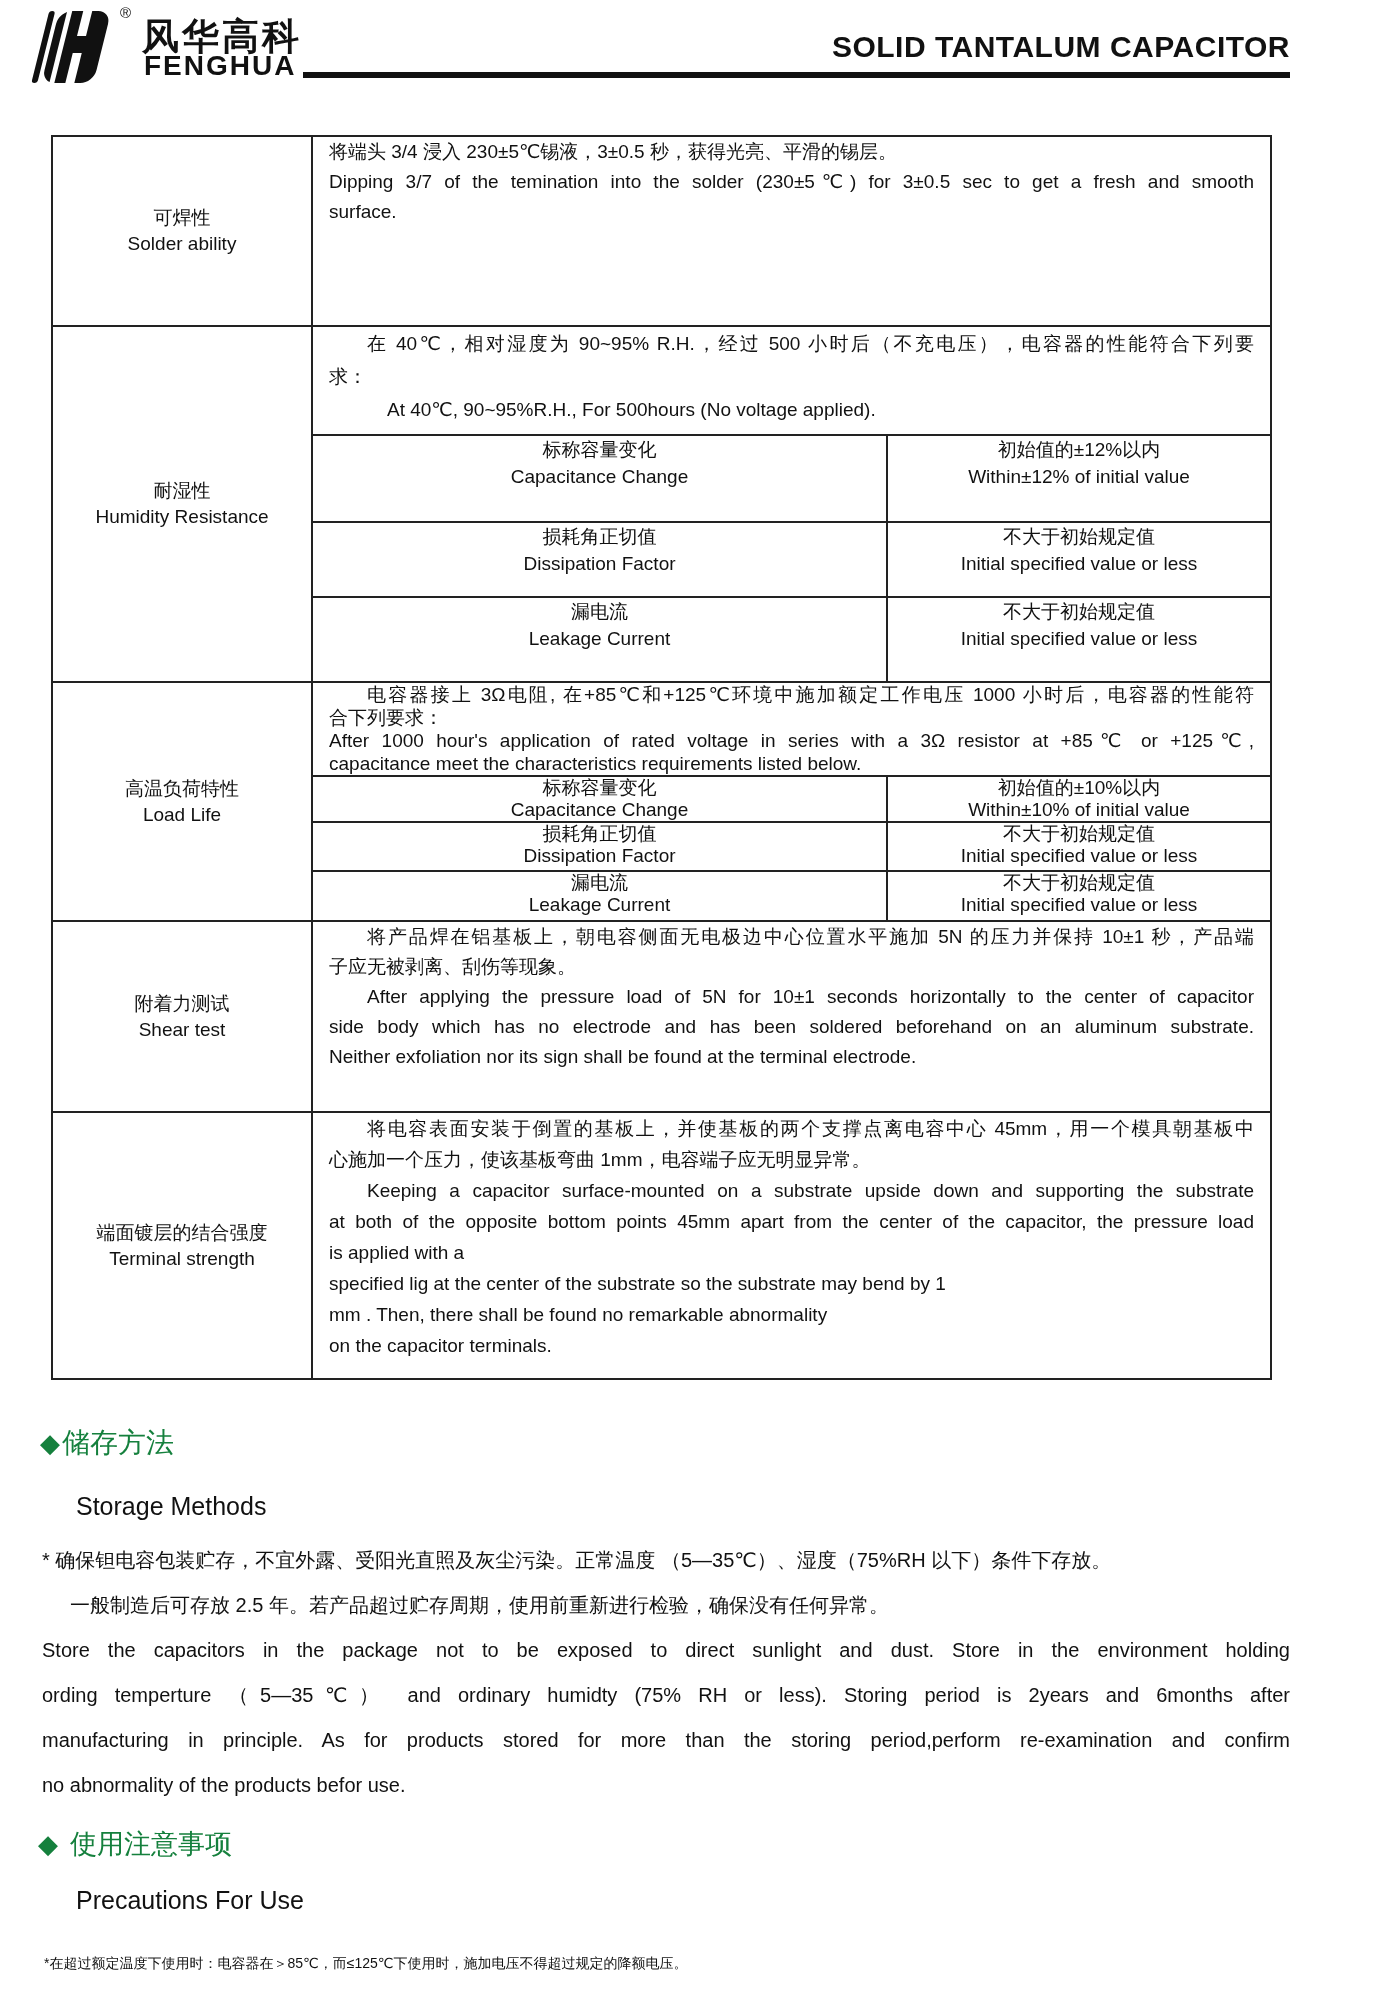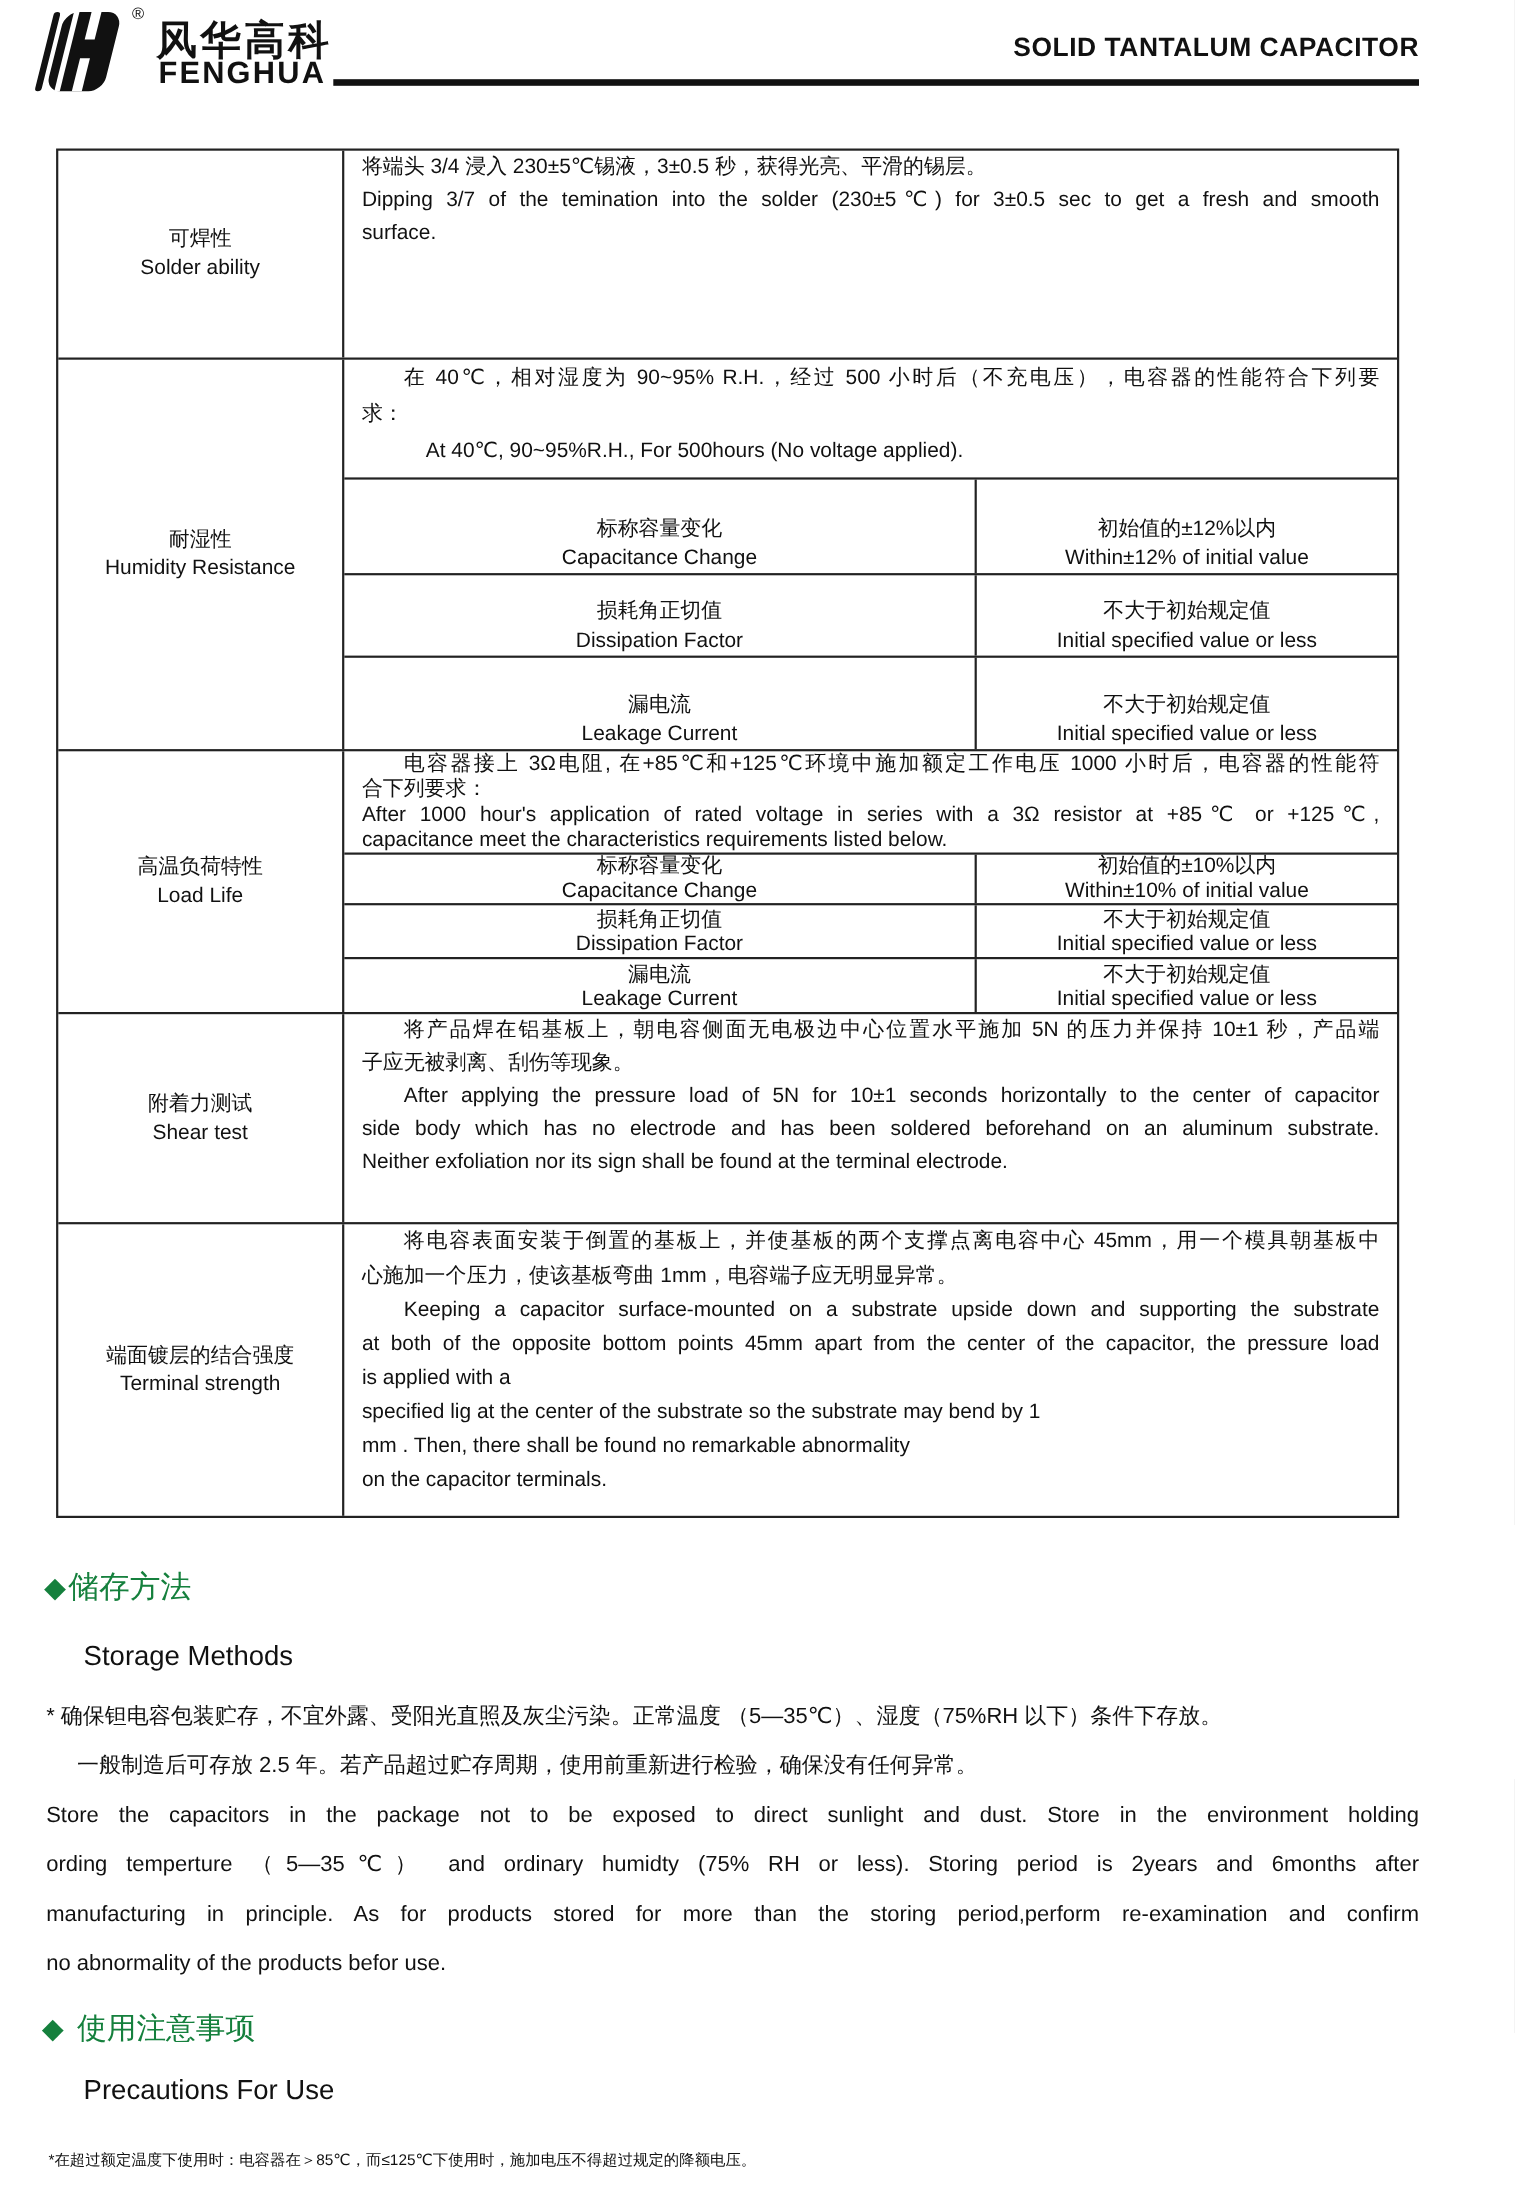--- a/index.html
+++ b/index.html
@@ -4,21 +4,21 @@
 <style>
   html,body{margin:0;padding:0;background:#e8e8e8;}
   .page{position:relative;width:1377px;height:2001px;background:#ffffff;
         font-family:"Liberation Sans","DejaVu Sans",sans-serif;color:#111;overflow:hidden;}
 
   
   .logo-mark{position:absolute;left:28px;top:8px;}
   .reg-mark{position:absolute;left:120px;top:4px;font-size:15px;color:#111;}
   .brand-cn{position:absolute;left:142px;top:12px;font-size:37px;font-weight:700;letter-spacing:3px;}
   .brand-en{position:absolute;left:144px;top:50px;font-size:28px;font-weight:700;letter-spacing:2px;}
-  .page-title{position:absolute;right:87px;top:30px;font-size:24px;font-weight:700;letter-spacing:.5px;}
+  .page-title{position:absolute;right:87px;top:30px;font-size:30px;font-weight:700;letter-spacing:.5px;}
   .header-rule{position:absolute;left:303px;top:72px;width:987px;height:6px;background:#111;}
 
   
   .spec-table{position:absolute;left:51px;top:135px;width:1221px;border:2px solid #222;
               box-sizing:border-box;font-size:19px;}
   .t-row{display:flex;box-sizing:border-box;}
   .t-row + .t-row{border-top:2px solid #222;}
   .t-label{flex:0 0 260px;border-right:2px solid #222;display:flex;flex-direction:column;
            justify-content:center;align-items:center;text-align:center;line-height:26px;
            box-sizing:border-box;padding:0 8px;}
@@ -30,21 +30,21 @@
   .fill{flex:1}
   .lh30 .ln{line-height:30px}
   .lh33 .ln{line-height:33px}
   .lh23 .ln{line-height:23px}
   .lh31 .ln{line-height:31px}
   .ind2{text-indent:38px}
   .ind3{text-indent:58px}
   .jl{text-align:justify;text-align-last:justify;}
 
   .sub-row{display:flex;border-top:2px solid #222;box-sizing:border-box;flex:0 0 auto;}
-  .sub-cell{display:flex;flex-direction:column;justify-content:flex-end;text-align:center;
+  .sub-cell{display:flex;flex-direction:column;justify-content:flex-start;text-align:center;
             box-sizing:border-box;}
   .sub-item{width:575px;border-right:2px solid #222;}
   .sub-spec{flex:1;}
   .r2sub .sub-cell{line-height:27px}
   .r3sub .sub-cell{line-height:22px}
   .sh87{height:87px}.sh75{height:75px}.sh85{height:85px}
   .sh46{height:46px}.sh49{height:49px}.sh50{height:50px}
   .introA{height:109px}.introB{height:94px}
 
   

